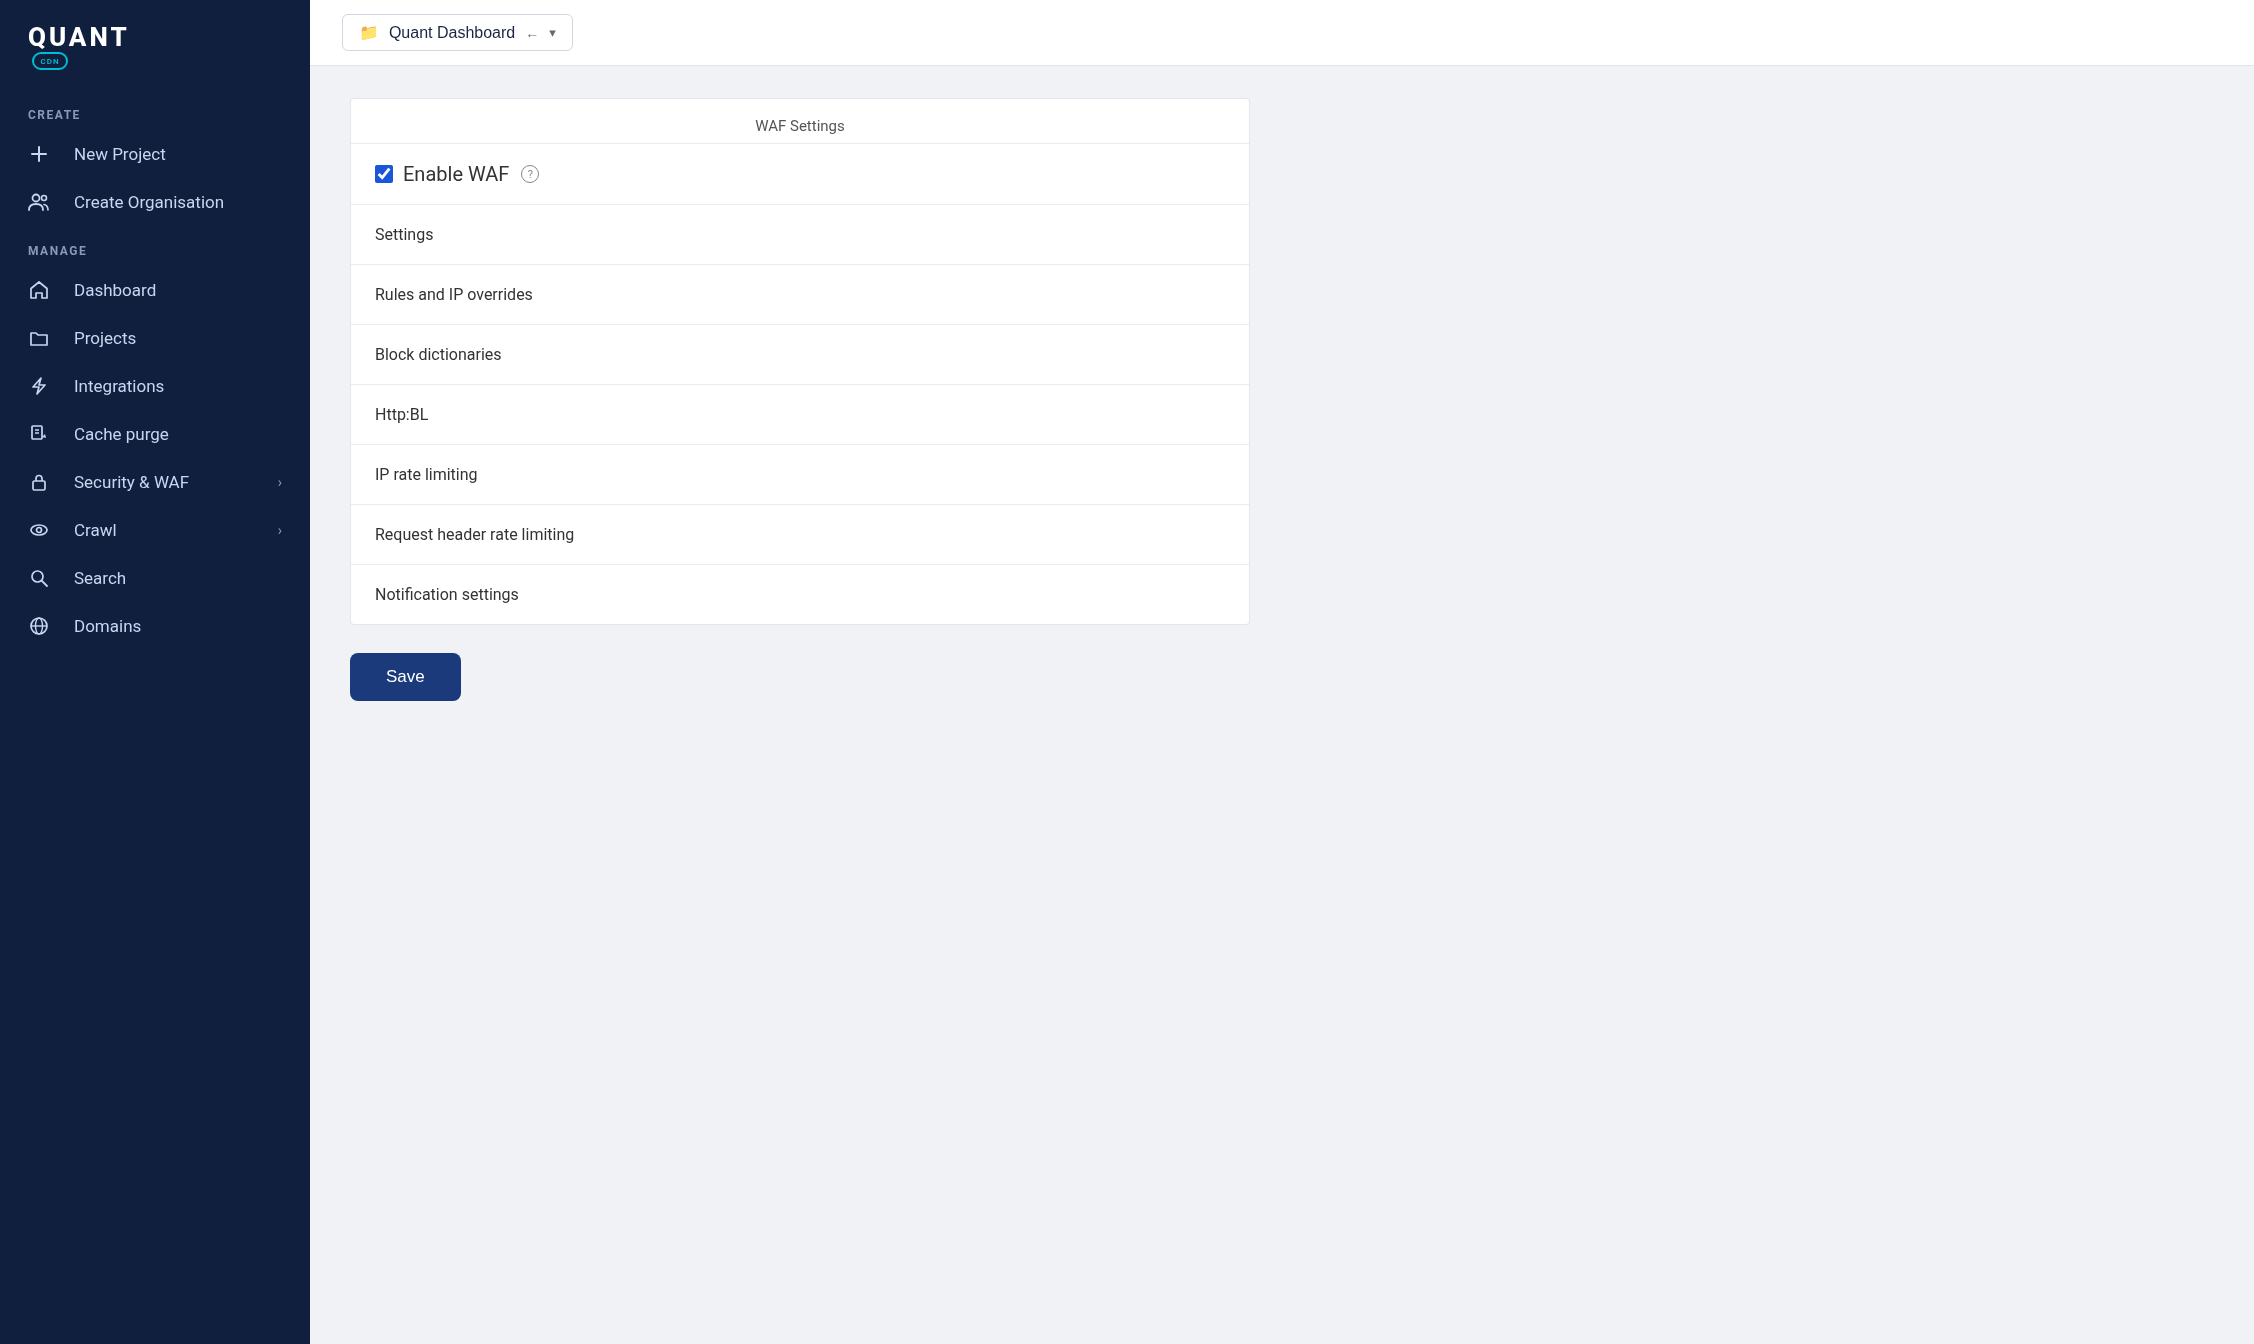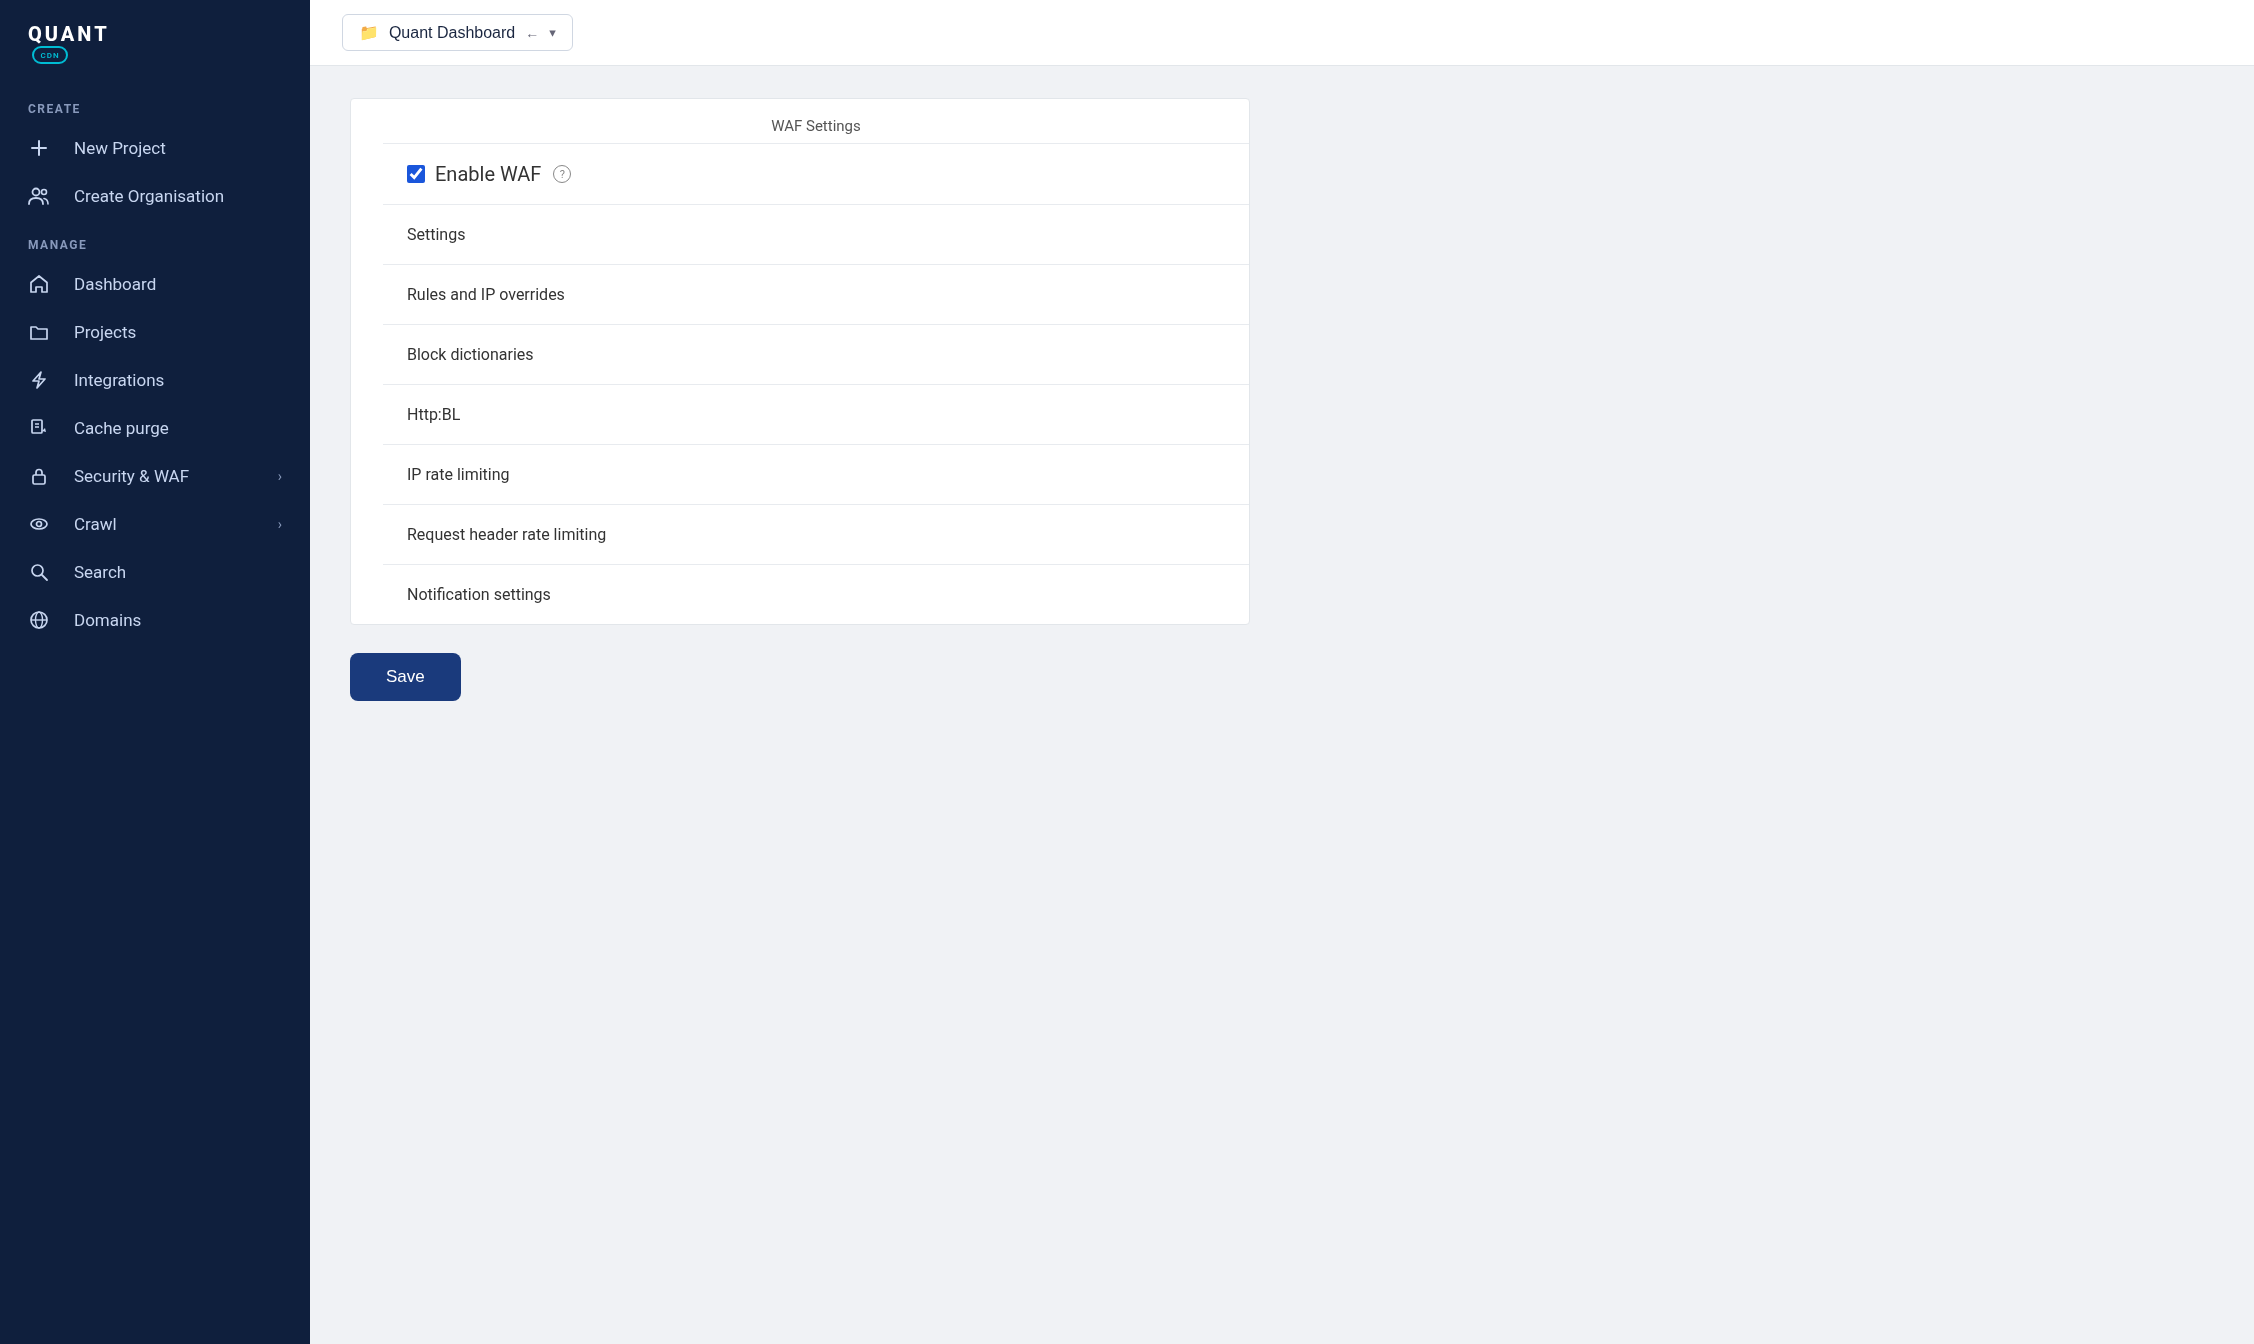--- a/index.html
+++ b/index.html
@@ -25,21 +25,21 @@
       padding: 24px 28px 20px 28px;
       display: flex;
       align-items: center;
     }
     .logo-box {
       display: flex;
       flex-direction: column;
       align-items: flex-start;
     }
     .logo-text {
-      font-size: 20px;
+      font-size: 26px;
       font-weight: 800;
       letter-spacing: 3px;
       color: #fff;
       line-height: 1;
     }
     .logo-circle {
       width: 36px;
       height: 18px;
       border: 2px solid #00bcd4;
       border-radius: 20px;
@@ -141,21 +141,20 @@
       overflow-y: auto;
       padding: 32px 40px;
       background: #f0f2f5;
     }
 
     .waf-card {
       background: #fff;
       border-radius: 4px;
       border: 1px solid #e2e6ea;
       max-width: 900px;
-      padding-left: 32px;
     }
 
     .waf-section-title {
       text-align: center;
       color: #555;
       font-size: 15px;
       padding: 18px 0 8px 0;
       border-bottom: 1px solid #e8ebef;
       margin-bottom: 0;
     }

